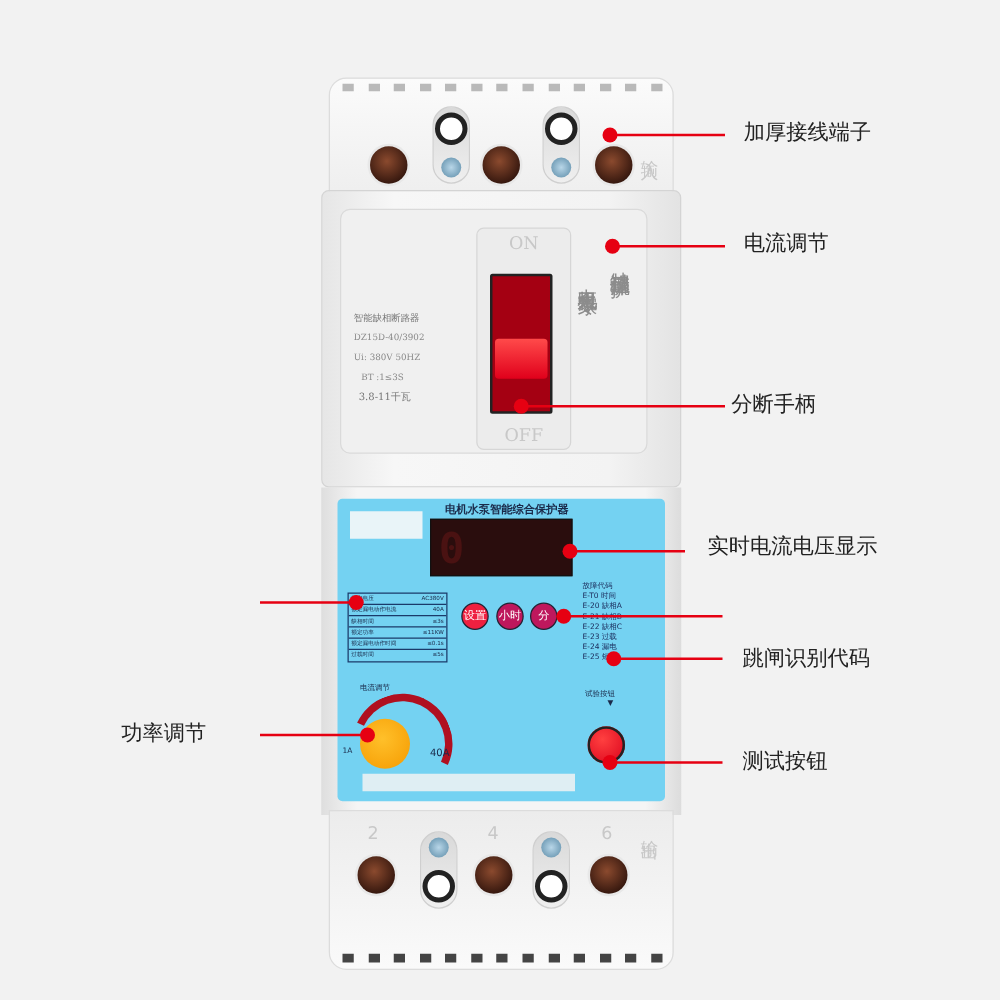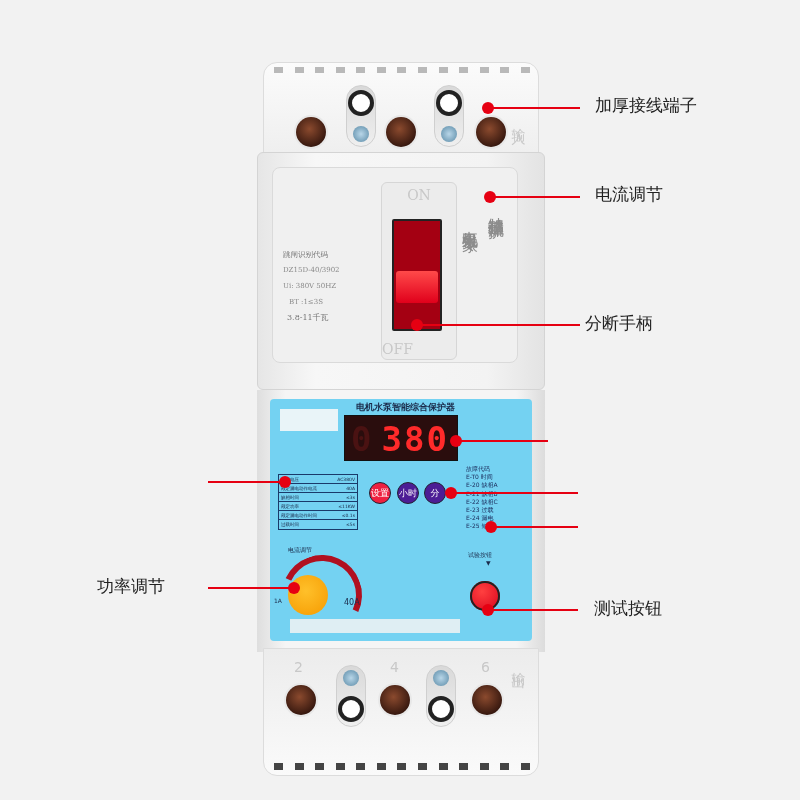--- a/index.html
+++ b/index.html
@@ -20,40 +20,40 @@
   .slot .hole { position: absolute; left: 1px; width: 26px; height: 26px; border-radius: 50%; background: #fff; border: 4px solid #222; }
   .slot .screw { position: absolute; left: 6px; width: 16px; height: 16px; border-radius: 50%; background: radial-gradient(circle,#b8d6e8,#5a8aa6); }
   .term-num { position: absolute; font-family: "DejaVu Sans", sans-serif; font-size: 14px; color: #c8c8c8; }
   .io-label { position: absolute; font-size: 14px; color: #c8c8c8; writing-mode: vertical-rl; letter-spacing: 2px; }
 
   .mid-cover { position: absolute; left: 0; top: 124px; width: 288px; height: 238px; background: linear-gradient(90deg,#e6e6e6,#f7f7f7 20%,#f3f3f3 80%,#e3e3e3); border-radius: 6px; border: 1px solid #d4d4d4; }
   .inner-frame { position: absolute; left: 14px; top: 14px; width: 246px; height: 196px; border: 1px solid #dadada; border-radius: 8px; background: #f0f0f0; }
   .label-small { position: absolute; font-family: "DejaVu Serif", serif; color: #8a8a8a; font-size: 7px; white-space: nowrap; }
   .switch-frame { position: absolute; left: 108px; top: 14px; width: 76px; height: 178px; border: 1px solid #d6d6d6; border-radius: 6px; background: #ececec; }
   .switch-on { position: absolute; left: 0; width: 100%; top: 4px; text-align: center; font-family: "DejaVu Serif", serif; font-size: 14px; color: #c8c8c8; }
-  .switch-off { position: absolute; left: 0; width: 100%; bottom: 2px; font-family: "DejaVu Serif", serif; font-size: 14px; color: #c8c8c8; }
+  .switch-off { position: absolute; left: 0; width: 100%; bottom: 2px; text-align: center; font-family: "DejaVu Serif", serif; font-size: 14px; color: #c8c8c8; }
   .switch-handle { position: absolute; left: 10px; top: 36px; width: 50px; height: 112px; background: #a40012; border: 2px solid #222; border-radius: 2px; }
   .switch-knob { position: absolute; left: 2px; top: 50px; width: 42px; height: 32px; background: linear-gradient(#ff4a4a,#e0001b); border-radius: 3px; }
   .vtext { position: absolute; writing-mode: vertical-rl; font-family: "DejaVu Serif", serif; color: #8c8c8c; font-size: 16px; letter-spacing: 1px; }
 
   .panel-wrap { position: absolute; left: 0; top: 362px; width: 288px; height: 262px; background: linear-gradient(90deg,#dedede,#f5f5f5 10%,#f5f5f5 90%,#dcdcdc); }
   .panel { position: absolute; left: 13px; top: 9px; width: 262px; height: 242px; background: #74d2f2; border-radius: 4px; }
   .panel-title { position: absolute; left: 86px; top: 2px; font-size: 9px; font-weight: bold; color: #1a2a4a; white-space: nowrap; }
   .white-box { position: absolute; left: 10px; top: 10px; width: 58px; height: 22px; background: #e9f4f8; }
   .display { position: absolute; left: 74px; top: 16px; width: 114px; height: 46px; background: #2a0d0d; border: 1px solid #111; }
   .display-digits { position: absolute; right: 8px; top: 4px; font-family: "DejaVu Sans Mono", monospace; font-size: 34px; font-weight: bold; color: #ff2a2a; letter-spacing: 2px; line-height: 38px; }
   .display-ghost { position: absolute; left: 6px; top: 4px; font-family: "DejaVu Sans Mono", monospace; font-size: 34px; font-weight: bold; color: #4a1212; line-height: 38px; }
 
   .spec-table { position: absolute; left: 8px; top: 75px; width: 80px; border: 1px solid #1a3a6a; }
   .spec-row { display: flex; justify-content: space-between; font-size: 4.5px; color: #1a2a4a; border-bottom: 1px solid #1a3a6a; padding: 1px 2px; height: 9px; line-height: 7px; white-space: nowrap; overflow: hidden; }
   .spec-row:last-child { border-bottom: none; }
 
   .btn-round { position: absolute; width: 22px; height: 22px; border-radius: 50%; color: #fff; font-size: 9px; line-height: 20px; text-align: center; border: 1px solid #223; }
   .btn-set { background: #ee2040; }
-  .btn-blue { background: #4c1d95; }
+  .btn-blue { background: #be185d; }
 
   .fault-codes { position: absolute; left: 196px; top: 66px; font-size: 6px; color: #1a2a5a; line-height: 8.2px; white-space: nowrap; }
 
   .knob-caption { position: absolute; left: 18px; top: 147px; font-size: 6px; color: #1a2a4a; }
   .arc { position: absolute; left: 12px; top: 156px; width: 80px; height: 80px; border-radius: 50%; border: 6px solid #b01020; border-bottom-color: transparent; border-left-color: transparent; transform: rotate(-20deg); }
   .knob { position: absolute; left: 18px; top: 176px; width: 40px; height: 40px; border-radius: 50%; background: radial-gradient(circle at 45% 40%,#ffc02a,#f59a00); }
   .knob-min { position: absolute; left: 4px; top: 198px; font-size: 6px; color: #1a2a4a; }
   .knob-max { position: absolute; left: 74px; top: 199px; font-size: 8px; color: #1a2a4a; }
 
   .test-caption { position: absolute; left: 198px; top: 152px; font-size: 6px; color: #1a2a4a; white-space: nowrap; }
@@ -101,21 +101,21 @@
         </div>
       <div class="terminal" style="left:212px;top:54px;"></div>
       <span class="term-num" style="left:41px;top:94px;">1</span>
       <span class="term-num" style="left:130px;top:94px;">3</span>
       <span class="term-num" style="left:219px;top:94px;">5</span>
       <span class="io-label" style="left:246px;top:54px;">输入</span>
     </div>
 
     <div class="mid-cover">
       <div class="inner-frame">
-        <span class="label-small" style="left:10px;top:82px;font-size:7.5px;color:#777;">跳闸识别代码</span>
+        <span class="label-small" style="left:10px;top:82px;font-size:7.5px;color:#777;">智能缺相断路器</span>
         <span class="label-small" style="left:10px;top:98px;">DZ15D-40/3902</span>
         <span class="label-small" style="left:10px;top:114px;">Ui: 380V  50HZ</span>
         <span class="label-small" style="left:16px;top:130px;">BT :1≤3S</span>
         <span class="label-small" style="left:14px;top:144px;font-size:8px;color:#777;">3.8-11千瓦</span>
 
         <div class="switch-frame">
           <span class="switch-on">ON</span>
           <div class="switch-handle">
             <div class="switch-knob"></div>
           </div>
@@ -126,21 +126,20 @@
         <span class="vtext" style="left:212px;top:36px;">缺相过流保护</span>
       </div>
     </div>
 
     <div class="panel-wrap">
       <div class="panel">
         <span class="panel-title">电机水泵智能综合保护器</span>
         <div class="white-box"></div>
         <div class="display">
           <span class="display-ghost">0</span>
-          <span class="display-digits">380</span>
         </div>
 
         <div class="spec-table">
           <div class="spec-row">
               <span>额定电压</span>
               <span>AC380V</span>
             </div>
           <div class="spec-row">
               <span>额定漏电动作电流</span>
               <span>40A</span>
@@ -232,26 +231,28 @@
   <div class="dot" style="left:484px;top:191px;"></div>
   <div class="line" style="left:490px;top:196px;width:90px;"></div>
   <span class="callout" style="left:595px;top:183px;">电流调节</span>
 
   <div class="dot" style="left:411px;top:319px;"></div>
   <div class="line" style="left:417px;top:324px;width:163px;"></div>
   <span class="callout" style="left:585px;top:312px;">分断手柄</span>
 
   <div class="dot" style="left:450px;top:435px;"></div>
   <div class="line" style="left:456px;top:440px;width:92px;"></div>
+  <span class="callout" style="left:566px;top:425px;">实时电流电压显示</span>
 
   <div class="dot" style="left:445px;top:487px;"></div>
   <div class="line" style="left:451px;top:492px;width:127px;"></div>
 
   <div class="dot" style="left:485px;top:521px;"></div>
   <div class="line" style="left:491px;top:526px;width:87px;"></div>
+  <span class="callout" style="left:594px;top:515px;">跳闸识别代码</span>
 
   <div class="dot" style="left:482px;top:604px;"></div>
   <div class="line" style="left:488px;top:609px;width:90px;"></div>
   <span class="callout" style="left:594px;top:597px;">测试按钮</span>
 
   <div class="line" style="left:208px;top:481px;width:76px;"></div>
   <div class="dot" style="left:279px;top:476px;"></div>
 
   <span class="callout" style="left:97px;top:575px;">功率调节</span>
   <div class="line" style="left:208px;top:587px;width:84px;"></div>

